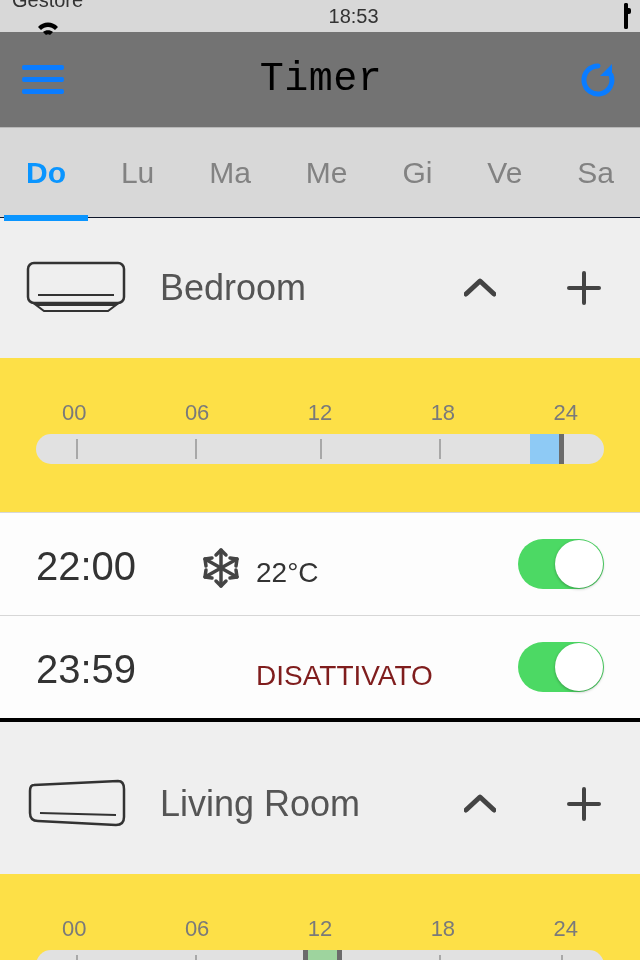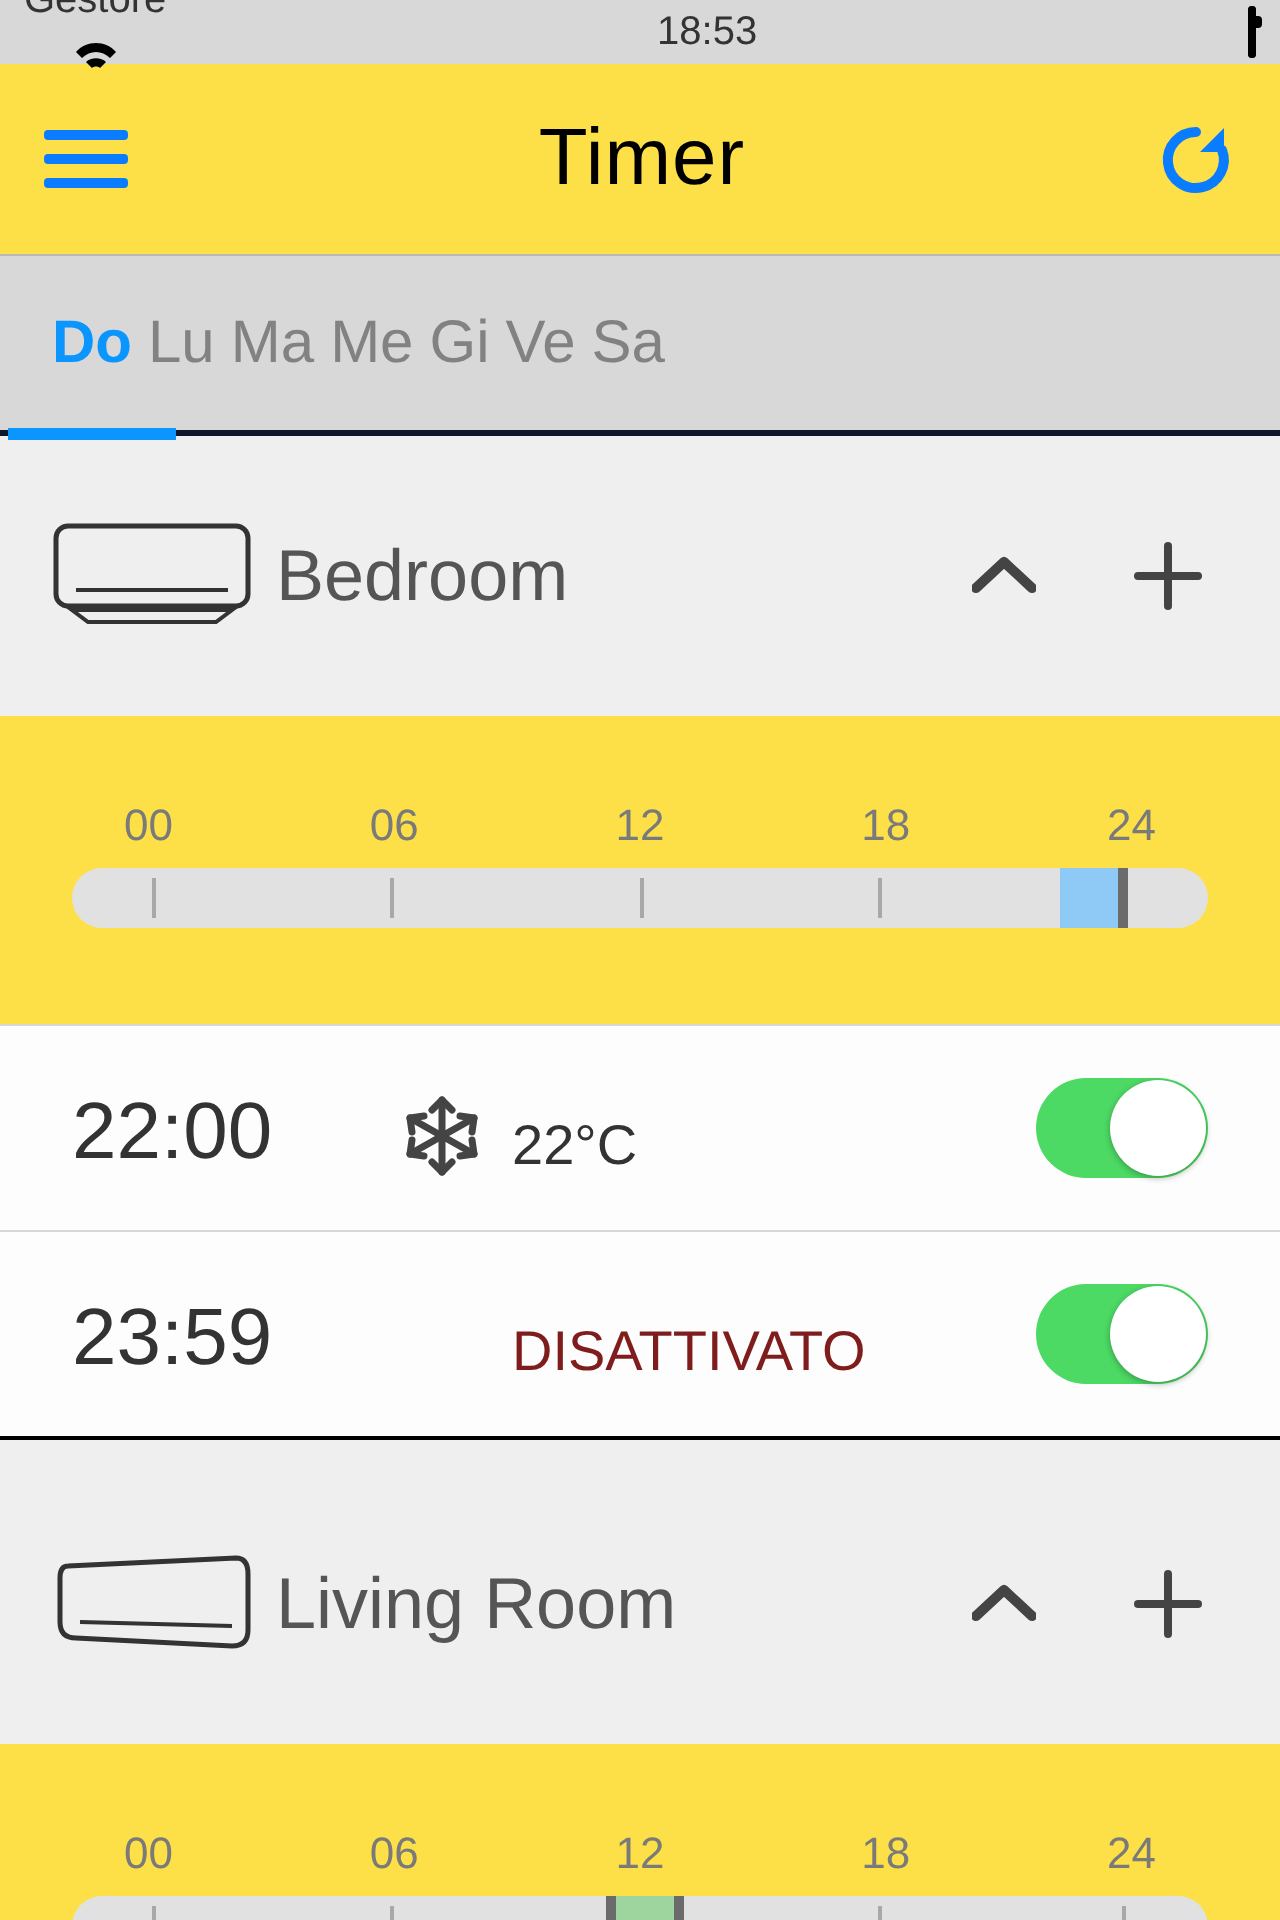--- a/index.html
+++ b/index.html
@@ -3,49 +3,49 @@
 <meta charset="utf-8">
 <style>
   * { box-sizing: border-box; margin: 0; padding: 0; }
   html, body { width: 640px; height: 960px; font-family: -apple-system, "Helvetica Neue", Helvetica, Arial, sans-serif; background: #efefef; color: #333; overflow: hidden; }
   .status-bar { height: 32px; background: #d8d8d8; display: flex; justify-content: space-between; align-items: center; padding: 0 12px; font-size: 20px; font-weight: 500; }
   .status-left { display: flex; align-items: center; gap: 8px; flex-direction: column; }
   .status-right { display: flex; align-items: center; }
   .battery { width: 32px; height: 14px; border: 2px solid #000; border-radius: 3px; position: relative; background:#000;}
   .battery::after { content:""; position:absolute; right:-5px; top:3px; width:3px; height:6px; background:#000; border-radius:0 2px 2px 0;}
 
-  .nav-bar { height: 96px; background: #fde047; display:flex; align-items:center; justify-content:space-between; padding:0 22px; border-bottom:1px solid #b8b8b8; }
+  .nav-bar { height: 96px; background: #737373; display:flex; align-items:center; justify-content:space-between; padding:0 22px; border-bottom:1px solid #b8b8b8;font-family:Liberation Mono, monospace; }
   .nav-title { font-size: 40px; color:#000; letter-spacing:0.5px;}
   .hamburger { display:flex; flex-direction:column; gap:7px; cursor:pointer;}
   .hamburger span{ display:block; width:42px; height:5px; background:#0a7cff; border-radius:2px;}
   .refresh { width:40px; height:40px; display:flex; align-items:center; justify-content:center; cursor:pointer;}
 
-  .day-tabs { height: 90px; background:#d8d8d8; border-bottom:3px solid #0f172a; display:flex; align-items:center; justify-content:flex-start; padding:0 22px;}
+  .day-tabs { height: 90px; background:#d8d8d8; border-bottom:1px solid #0f172a; display:flex; align-items:center; justify-content:space-between; padding:0 22px;}
   .day-tab { font-size:30px; color:#828282; cursor:pointer; padding:10px 4px; position:relative;}
   .day-tab.active { color:#0a95ff; font-weight:600;}
   .day-tab.active::after { content:""; position:absolute; left:-18px; right:-18px; bottom:-21px; height:6px; background:#0a95ff;}
 
-  .room-header { height: 140px; background:#efefef; display:flex; align-items:center; padding:0 26px; gap:12px;}
+  .room-header { height: 140px; background:#efefef; display:flex; align-items:center; padding:0 26px; gap:34px;}
   .room-icon { width:100px; height:60px; display:flex; align-items:center; justify-content:center;}
   .room-name { font-size:36px; color:#555; flex:1;}
   .chevron-up { width:40px; height:40px; cursor:pointer; display:flex; align-items:center; justify-content:center;}
   .plus-btn { width:40px; height:40px; cursor:pointer; display:flex; align-items:center; justify-content:center; font-size:46px; color:#444; font-weight:300; margin-left:30px; margin-right:10px;}
 
   .timeline-wrap { background:#fde047; padding:42px 36px 48px; }
   .timeline-labels { display:flex; justify-content:space-between; padding:0 26px 8px; font-size:22px; color:#7a7a7a;}
   .timeline-bar { height:30px; background:#e1e1e1; border-radius:15px; position:relative; margin:0 0;}
   .tick{ position:absolute; top:5px; bottom:5px; width:2px; background:#a8a8a8;}
   .segment { position:absolute; top:0; bottom:0;}
   .seg-blue{ background:#8ecaf5;}
   .seg-green{ background:#9ed49e;}
   .seg-endbar{ position:absolute; top:0; bottom:0; width:5px; background:#6b6b6b;}
 
   .entries { background:#fdfdfd; }
   .entry { display:flex; align-items:flex-end; padding:26px 36px; border-top:1px solid #d7d7d7; }
-  .entries .entry:last-child { border-bottom:2px solid #000000;}
+  .entries .entry:last-child { border-bottom:4px solid #000000;}
   .entry-time { font-size:40px; color:#333; width:150px;}
   .entry-mode { width:70px; display:flex; align-items:center; justify-content:center;}
   .entry-temp { font-size:28px; color:#333; flex:1;}
   .entry-status { font-size:28px; color:#7f1d1d; flex:1;}
   .toggle { width:86px; height:50px; border-radius:25px; position:relative; cursor:pointer; background:#4cd964;}
   .toggle .knob{ position:absolute; top:1px; right:1px; width:48px; height:48px; background:#fff; border-radius:50%; box-shadow:0 1px 3px rgba(0,0,0,0.3);}
 
   .gap { height:12px; background:#efefef;}
 </style>
 </head>

